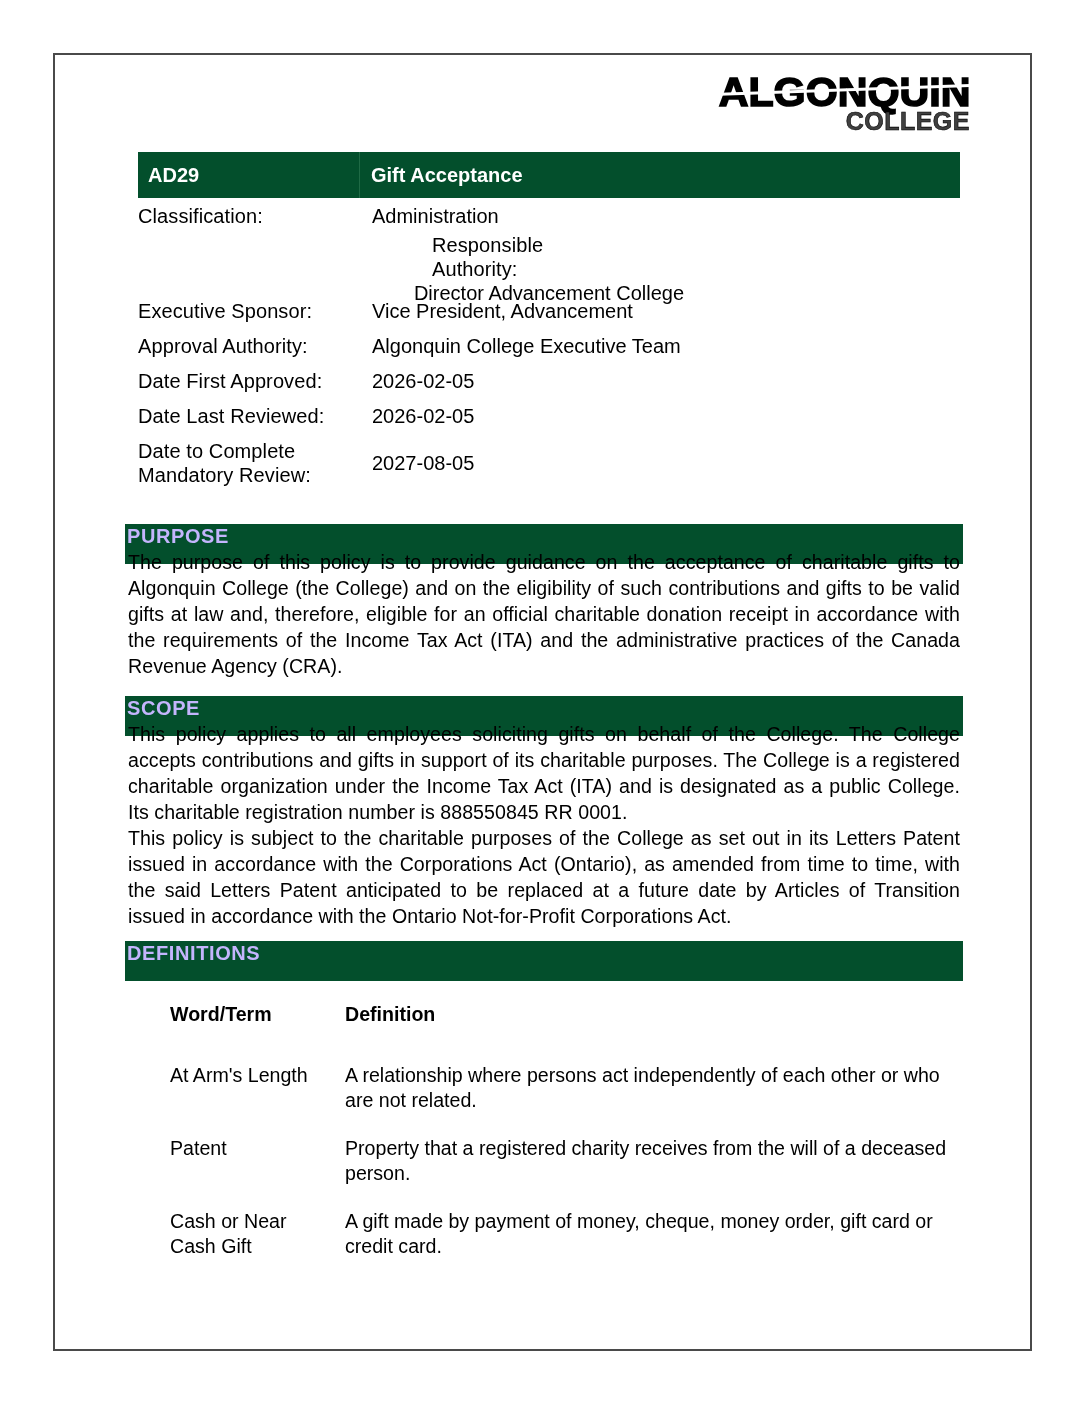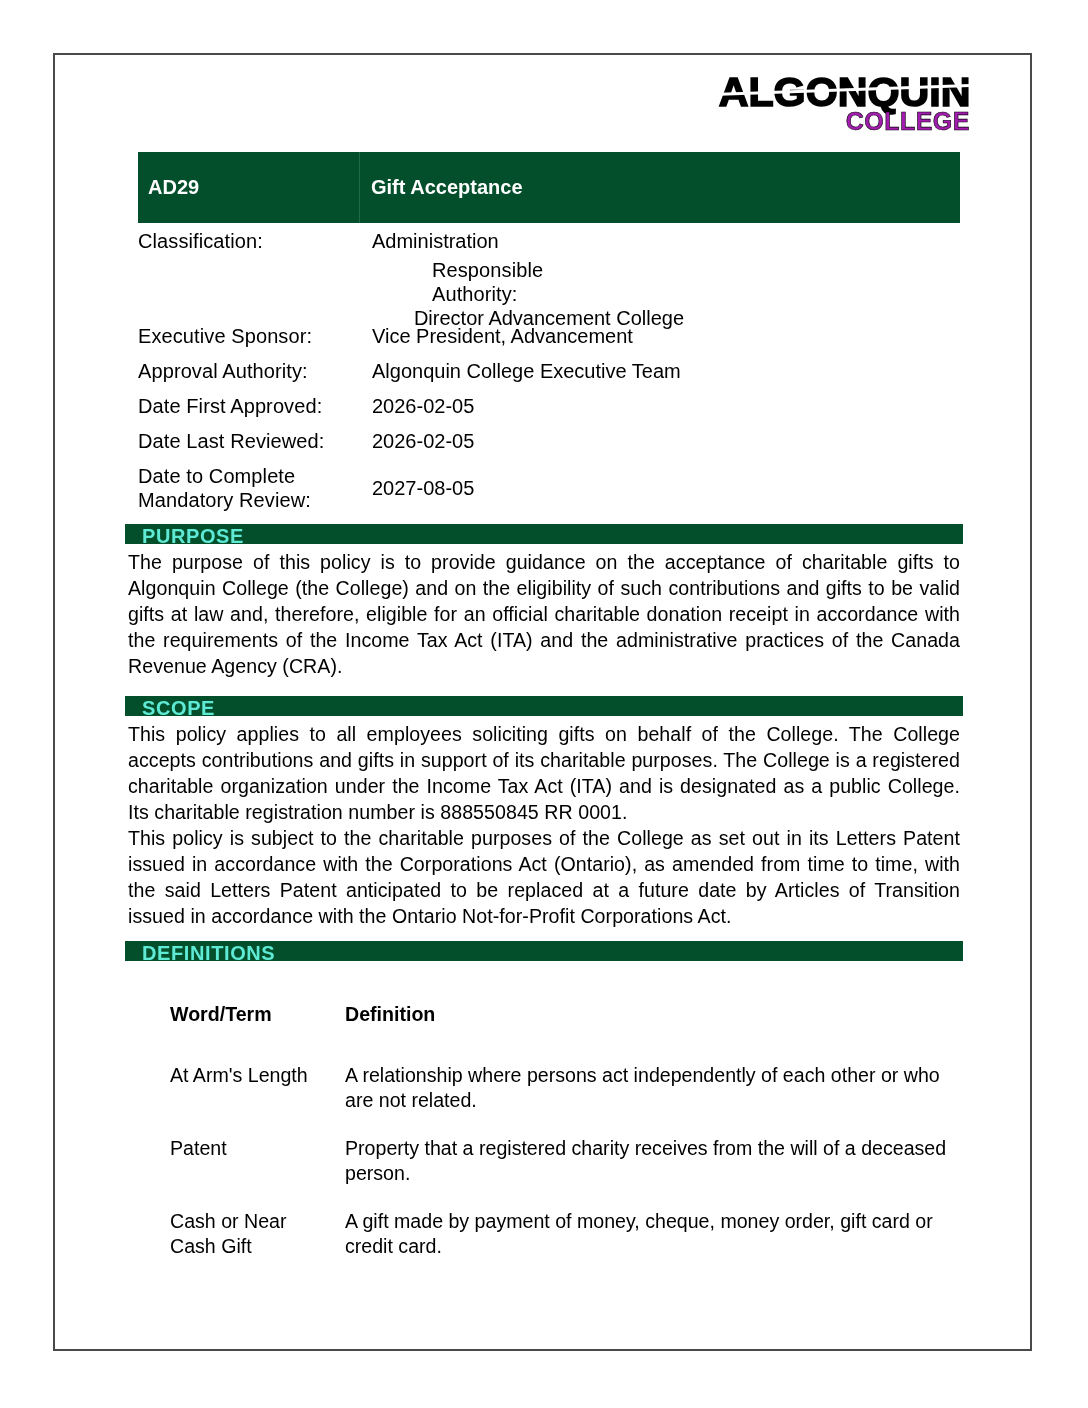--- a/index.html
+++ b/index.html
@@ -10,40 +10,40 @@
 
   
   .logo { position: absolute; left: 712px; top: 72px; width: 258px; height: 62px; }
   .logo-main { position: absolute; right: 0; top: 0; font-family: "Liberation Sans", sans-serif;
                font-weight: 900; font-size: 40px; letter-spacing: 0px; line-height: 40px;
                color: #000; transform: scaleX(1.03); transform-origin: right top;
                -webkit-text-stroke: 1.6px #000; }
   .logo-slash { position: absolute; left: 0; top: 21px; width: 258px; height: 3px; background: #fff;
                 transform: rotate(-2deg); transform-origin: left center; }
   .logo-sub { position: absolute; right: 0; top: 36px; font-weight: 700; font-size: 25px;
-              line-height: 26px; color: #a21caf; -webkit-text-stroke: 0.6px #000; letter-spacing: 0.5px; margin-left: 48px; }
+              line-height: 26px; color: #404040; -webkit-text-stroke: 0.6px #000; letter-spacing: 0.5px; margin-left: 48px; }
 
   
   .info-table { position: absolute; left: 138px; top: 152px; width: 822px; }
-  .info-head { display: flex; height: 71px; background: #034f2c; color: #fff; font-weight: 700;
+  .info-head { display: flex; height: 46px; background: #034f2c; color: #fff; font-weight: 700;
                font-size: 20px; align-items: center; }
   .info-head .c1 { width: 222px; padding-left: 10px; box-sizing: border-box; height: 100%;
                    display: flex; align-items: center; border-right: 1px solid #1f6a45; }
   .info-head .c2 { padding-left: 11px; }
   .info-row { display: flex; align-items: center; font-size: 20px; line-height: 24px; }
   .info-row .lbl { width: 234px; padding-left: 0; box-sizing: border-box; letter-spacing: 0.1px; }
   .info-row .val { flex: 1; }
   .r1 { height: 35px; margin-top: 0; }
   .r2 { height: 60px; flex-direction: column; }
   .r-s { height: 35px; }
   .r-last { height: 60px; }
 
   
-  .section-bar { position: absolute; left: 125px; width: 838px; height: 20px; background: #034f2c;
-                 color: #5eead4; font-weight: 700; font-size: 20px; line-height: 25px; padding-left: 17px;
+  .section-bar { position: absolute; left: 125px; width: 838px; height: 40px; background: #034f2c;
+                 color: #c4b5fd; font-weight: 700; font-size: 20px; line-height: 25px; padding-left: 2px;
                  box-sizing: border-box; letter-spacing: 0.6px; }
   .body-text { position: absolute; left: 128px; width: 832px; font-size: 19.6px; line-height: 26px;
                text-align: justify; letter-spacing: 0.05px; }
   .body-text p { margin: 0; }
   .body-text p.last-line-left { text-align-last: left; }
 
   
   .def-table { position: absolute; left: 138px; top: 990px; width: 800px; font-size: 19.6px; line-height: 24.5px; margin-left: 32px; }
   .def-row { display: flex; }
   .def-term { width: 175px; flex-shrink: 0; }

